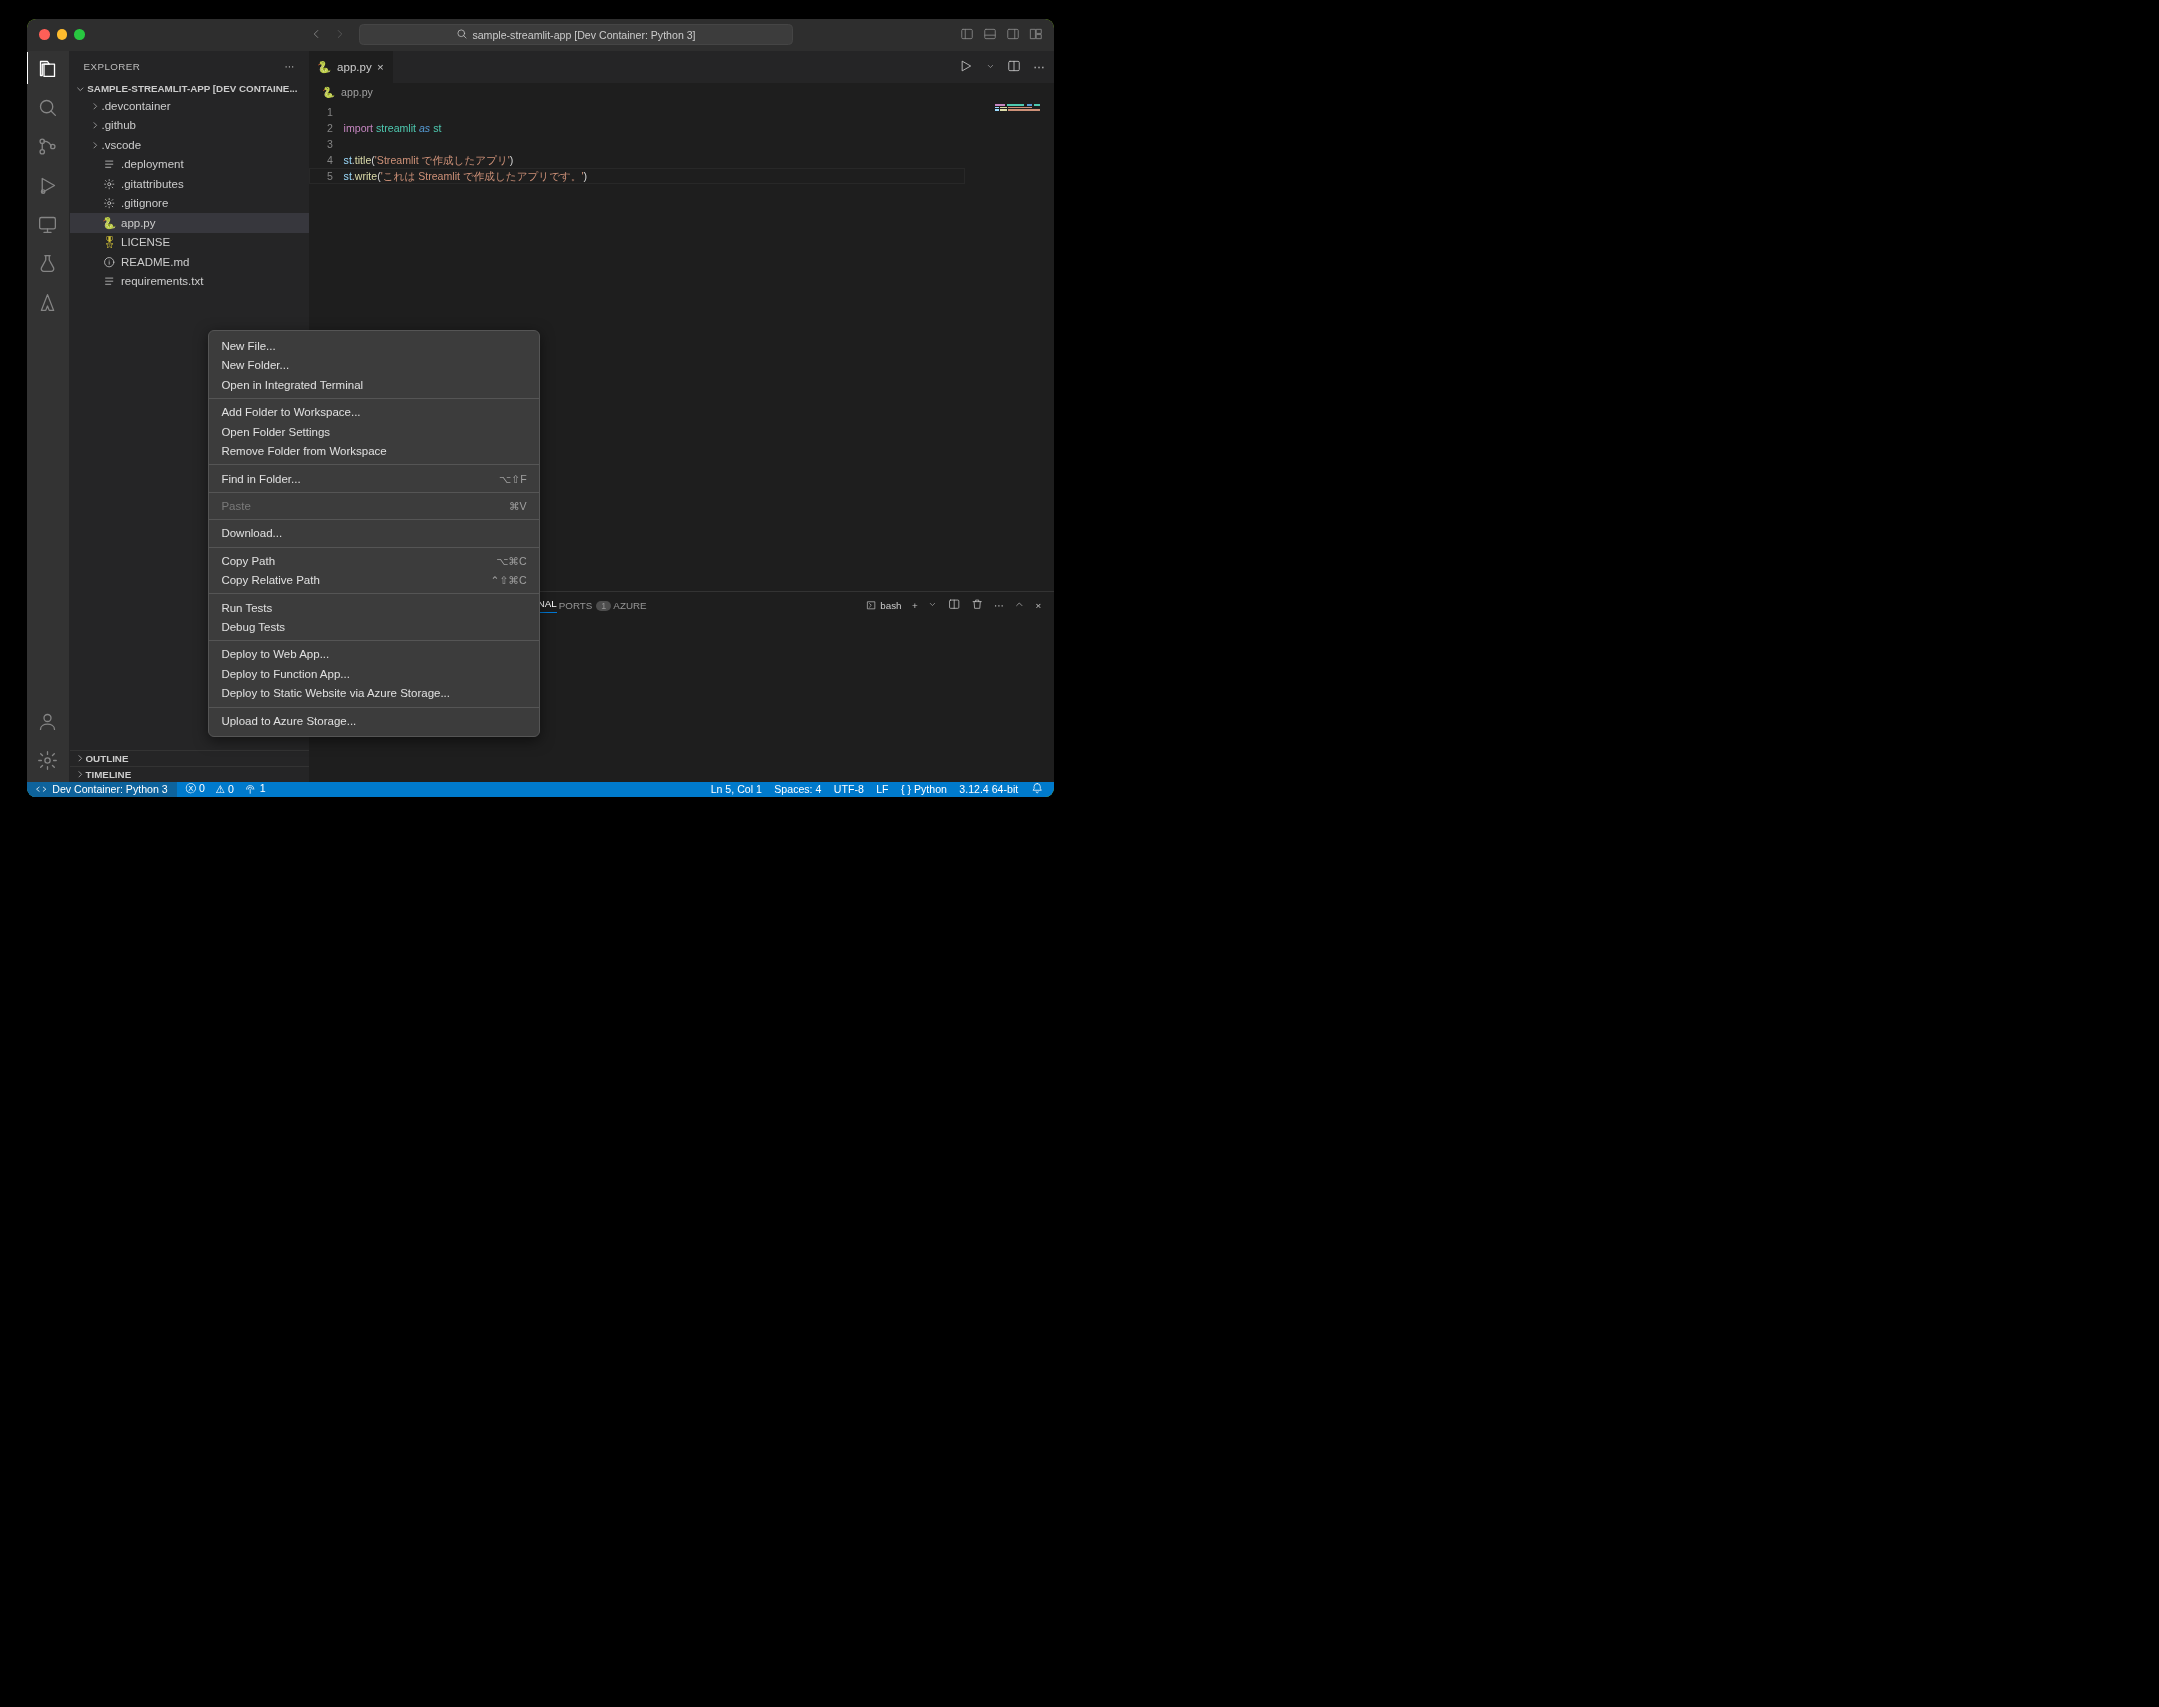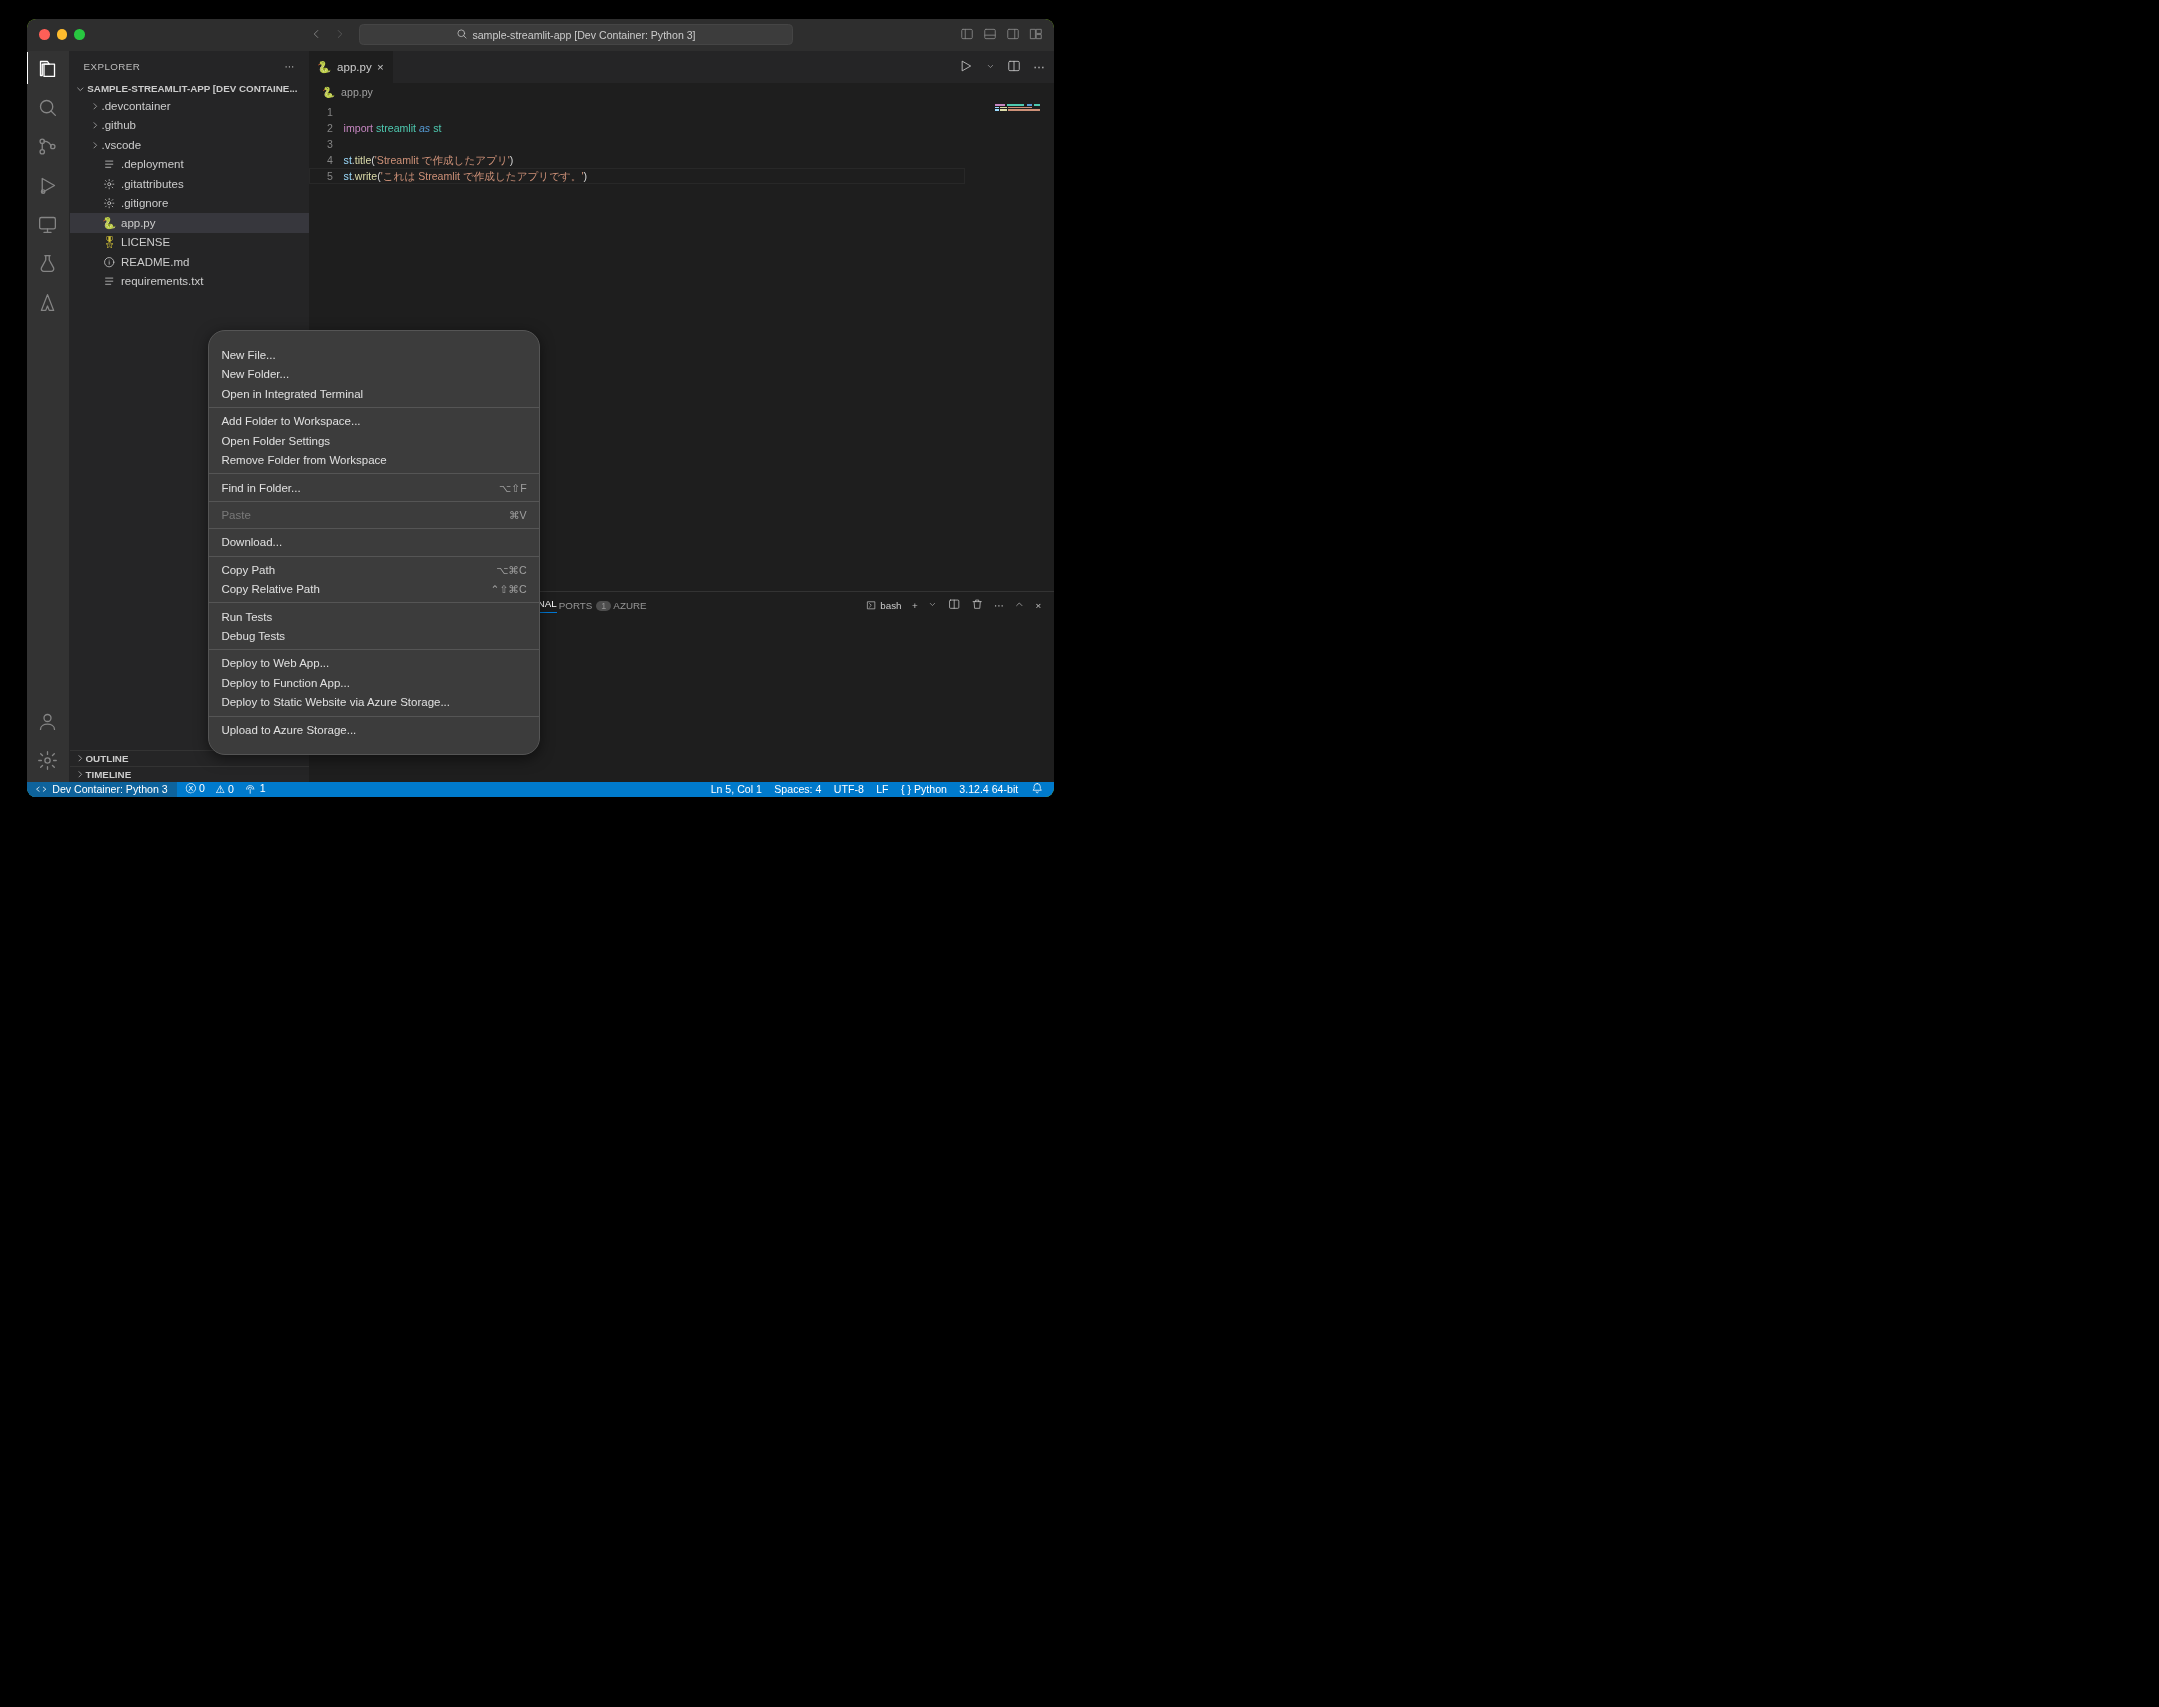--- a/index.html
+++ b/index.html
@@ -54,21 +54,21 @@
 .ptab.active { color: #fff; border-bottom: 0.9px solid #0078d4; padding-bottom: 3.5px; }
 .badge { background: #4d4d4d; border-radius: 7px; padding: 0 5.3px; font-size: 8.9px; margin-left: 3.5px; }
 .panel-actions { margin-left: auto; display: flex; gap: 10.6px; align-items: center; color: #c5c5c5; }
 .term-body { flex: 1; padding: 3.5px 14px; font-family: Menlo, monospace; font-size: 10.6px; }
 .term-path { color: #3794ff; }
 .cursor { display: inline-block; width: 6.2px; height: 12.4px; background: #c5c5c5; vertical-align: middle; }
 .statusbar { height: 15px; background: #007acc; display: flex; align-items: stretch; font-size: 10.6px; color: #fff; }
 .status-remote { background: #0065a9; background: #16825d; background: #0098ff; background: #0e639c; padding: 0 8.9px; display: flex; align-items: center; gap: 4.4px; }
 .status-left { display: flex; align-items: center; gap: 10.6px; padding-left: 8.9px; }
 .status-right { margin-left: auto; display: flex; align-items: center; gap: 12.4px; padding-right: 10.6px; }
-.context-menu { position: absolute; left: 208px; top: 330px; width: 332px; background: #3c3c3c; border: 0.9px solid #555; border-radius: 17px; padding: 14px 0; box-shadow: 0 3.5px 14px rgba(0,0,0,0.5); z-index: 100; }
+.context-menu { position: absolute; left: 208px; top: 330px; width: 332px; background: #3c3c3c; border: 0.9px solid #555; border-radius: 6px; padding: 5px 0; box-shadow: 0 3.5px 14px rgba(0,0,0,0.5); z-index: 100; }
 .ctx-item { height: 19.5px; display: flex; align-items: center; padding: 0 12.4px; color: #e0e0e0; font-size: 11.5px; justify-content: space-between; cursor: pointer; }
 .ctx-item.disabled { color: #7a7a7a; }
 .ctx-sep { height: 0.9px; background: #555; margin: 3.5px 0; }
 .ctx-sc { color: #a0a0a0; font-size: 10.6px; }
 svg { fill: none; stroke: currentColor; stroke-width: 1.5; stroke-linecap: round; stroke-linejoin: round; }
 .py-icon { color: #4b8bbe; }
 .remote-block { background: #16825d; }
 </style>
 </head>
 <body>

